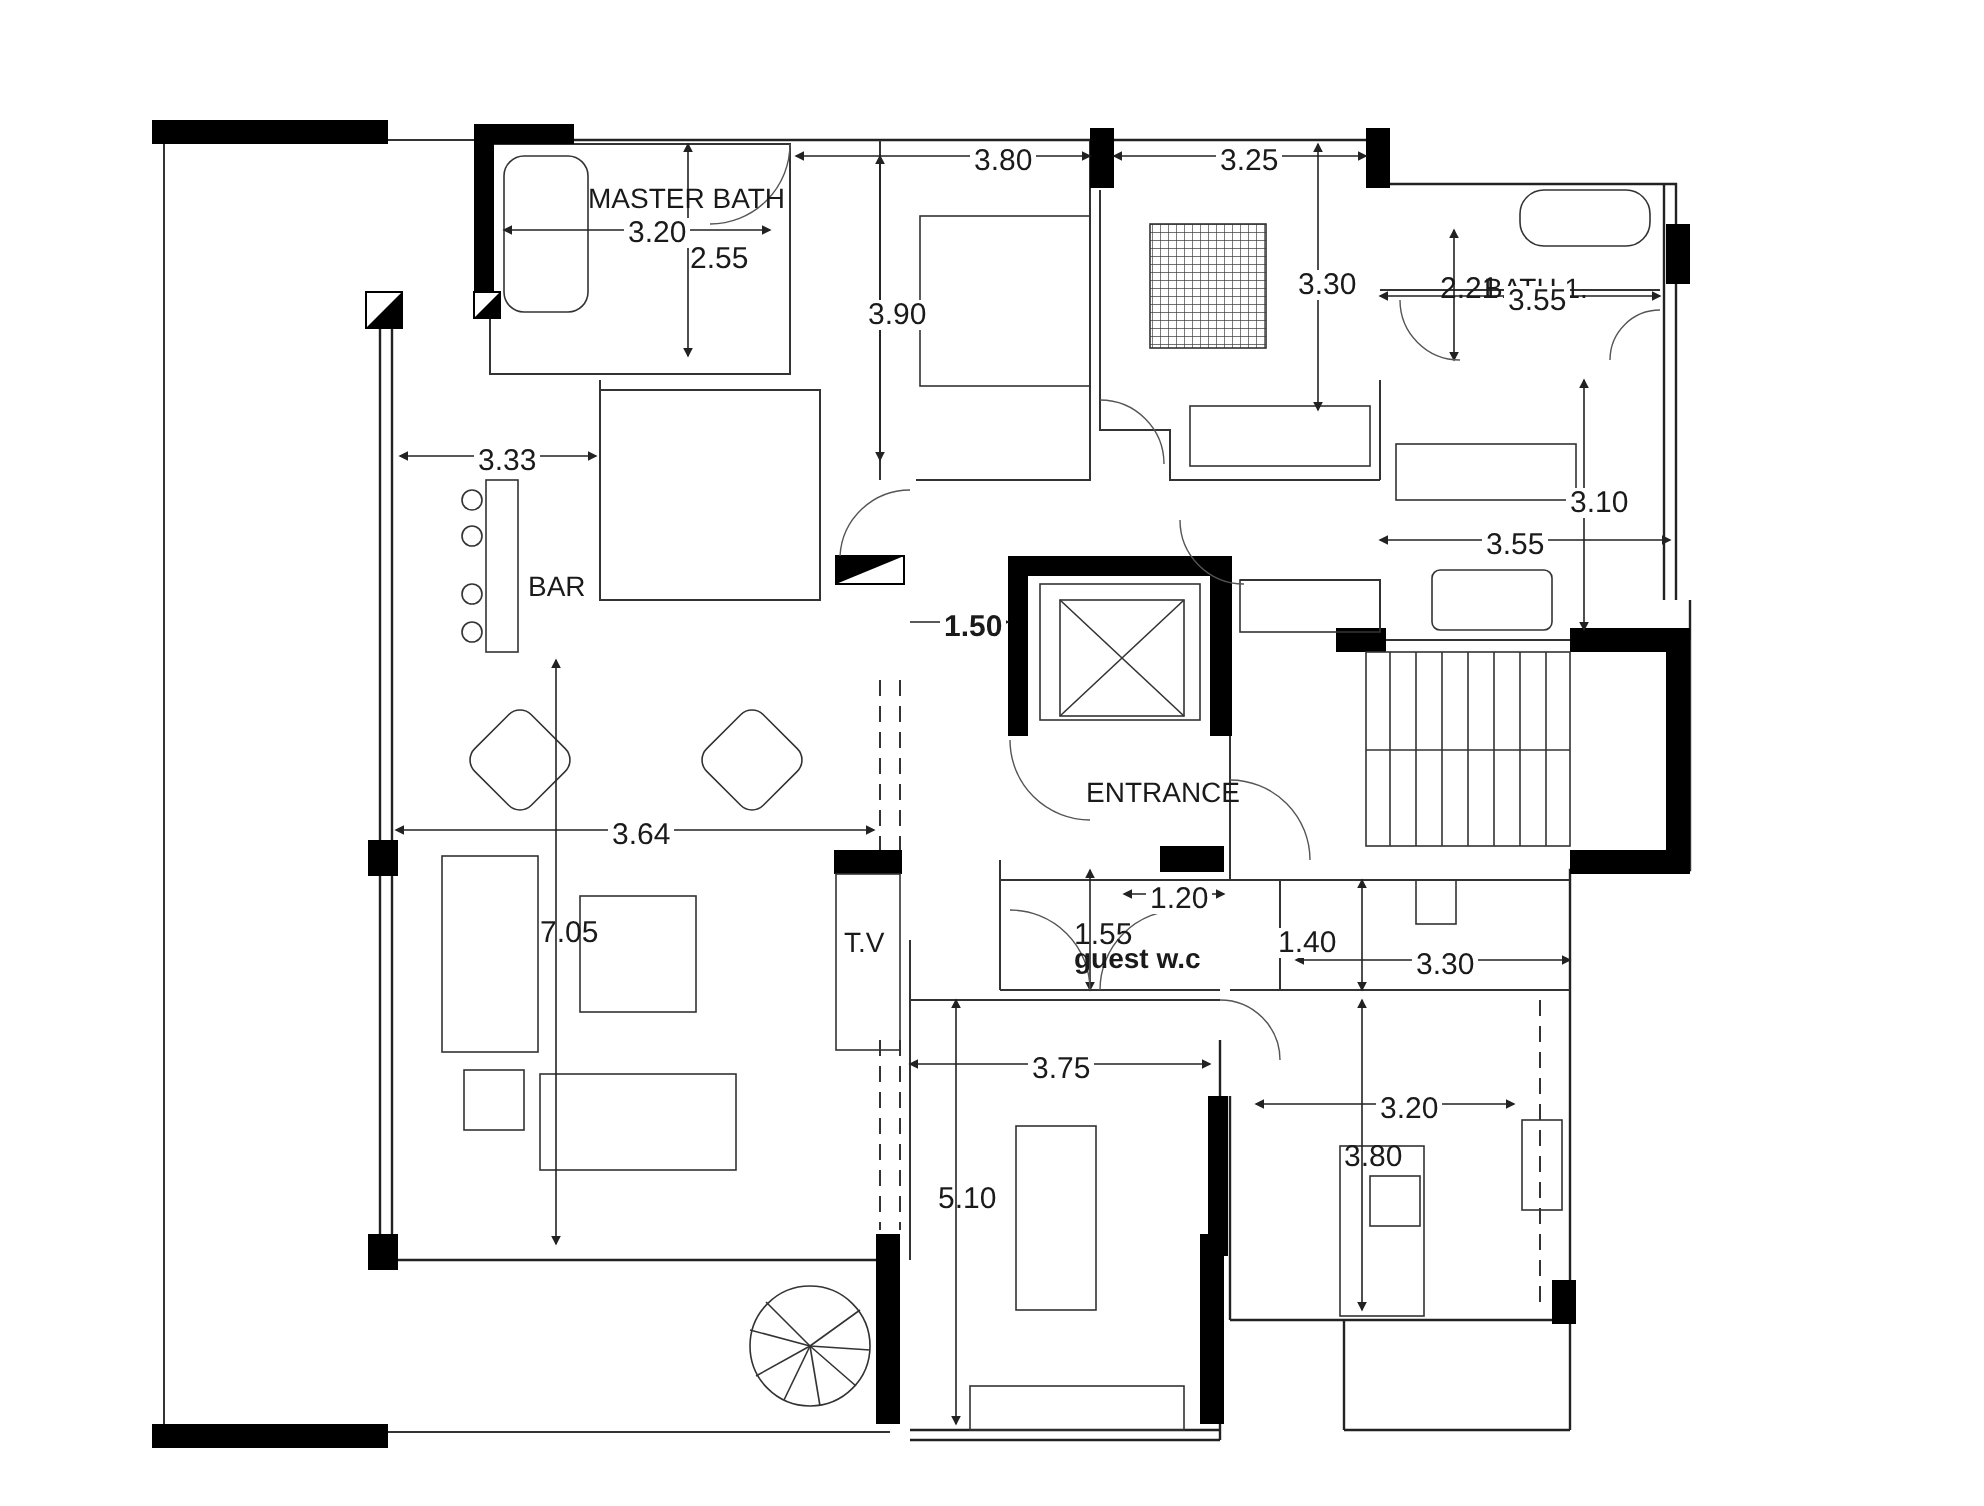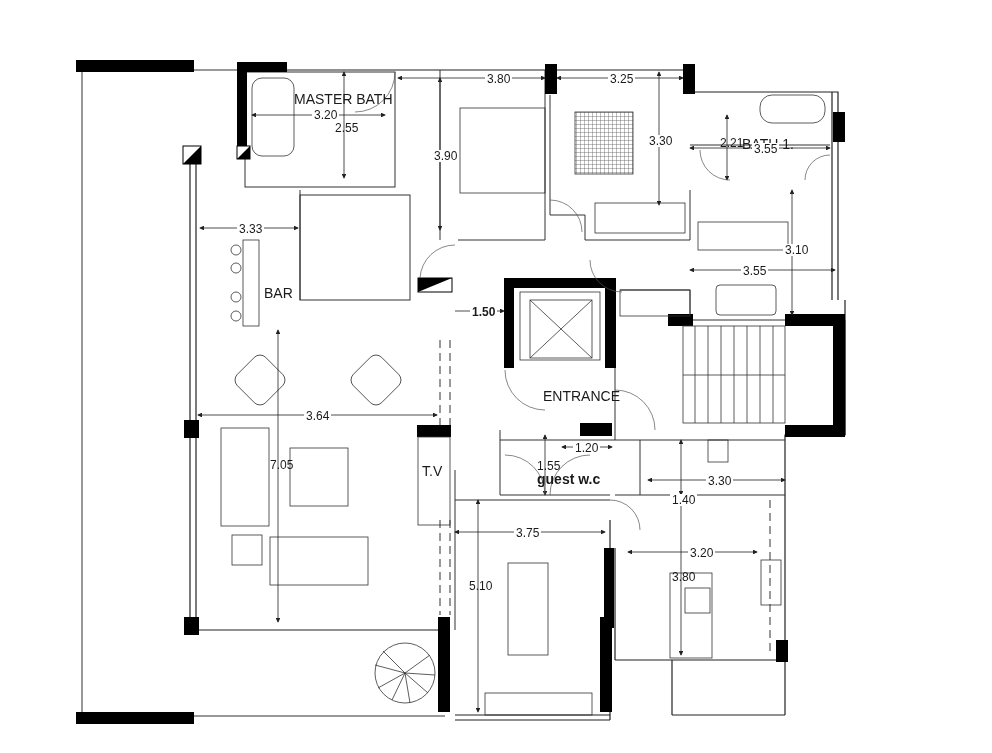--- a/index.html
+++ b/index.html
@@ -1,20 +1,20 @@
 <!DOCTYPE html>
 <html><head>
 <meta charset="utf-8">
 <style>
   html, body { margin: 0; padding: 0; background: #ffffff; }
   body { width: 992px; height: 753px; overflow: hidden; position: relative; font-family: "Liberation Sans", sans-serif; }
   #plan { position: absolute; left: 0; top: 0; width: 992px; height: 753px; }
   .lbl { position: absolute; font-family: "Liberation Sans", sans-serif; color: #1a1a1a; background: #ffffff; line-height: 1; white-space: nowrap; padding: 0 2px; }
   .room { font-size: 14px; }
-  .dim { font-size: 12px; }
+  .dim { font-size: 15px; }
   .nobg { background: transparent; }
 </style>
 </head>
 <body>
 
 <svg id="plan" viewBox="0 0 992 753" xmlns="http://www.w3.org/2000/svg">
   <defs>
     <pattern id="hatch" width="4" height="4" patternUnits="userSpaceOnUse">
       <path d="M0 0H4M0 0V4" stroke="#444" stroke-width="0.7"></path>
     </pattern>
@@ -213,33 +213,33 @@
 </svg>
 
 <div class="lbl room nobg" style="left:292px;top:92px;">MASTER BATH</div>
 <div class="lbl room nobg" style="left:740px;top:137px;">BATH 1.</div>
 <div class="lbl room nobg" style="left:262px;top:286px;">BAR</div>
 <div class="lbl room nobg" style="left:541px;top:389px;">ENTRANCE</div>
 <div class="lbl room nobg" style="left:420px;top:464px;">T.V</div>
 <div class="lbl room nobg" style="left:535px;top:472px;font-weight:bold;">guest w.c</div>
 
 <div class="lbl dim" style="left:312px;top:109px;">3.20</div>
-<div class="lbl dim nobg" style="left:333px;top:122px;text-align:center;">2.55</div>
+<div class="lbl dim nobg" style="left:343px;top:122px;text-align:center;">2.55</div>
 <div class="lbl dim" style="left:485px;top:73px;">3.80</div>
 <div class="lbl dim" style="left:432px;top:150px;text-align:center;">3.90</div>
 <div class="lbl dim" style="left:608px;top:73px;">3.25</div>
 <div class="lbl dim" style="left:647px;top:135px;">3.30</div>
 <div class="lbl dim nobg" style="left:718px;top:137px;">2.21</div>
 <div class="lbl dim" style="left:752px;top:143px;">3.55</div>
 <div class="lbl dim" style="left:783px;top:244px;">3.10</div>
 <div class="lbl dim" style="left:741px;top:265px;">3.55</div>
 <div class="lbl dim" style="left:237px;top:223px;">3.33</div>
 <div class="lbl dim" style="left:470px;top:306px;font-weight:bold;">1.50</div>
 <div class="lbl dim" style="left:304px;top:410px;">3.64</div>
 <div class="lbl dim nobg" style="left:268px;top:459px;">7.05</div>
 <div class="lbl dim" style="left:573px;top:442px;">1.20</div>
 <div class="lbl dim nobg" style="left:535px;top:460px;">1.55</div>
-<div class="lbl dim" style="left:670px;top:464px;margin-top:30px;">1.40</div>
+<div class="lbl dim" style="left:637px;top:464px;">1.40</div>
 <div class="lbl dim" style="left:706px;top:475px;">3.30</div>
 <div class="lbl dim" style="left:514px;top:527px;">3.75</div>
-<div class="lbl dim nobg" style="left:467px;top:580px;">5.10</div>
+<div class="lbl dim nobg" style="left:467px;top:592px;">5.10</div>
 <div class="lbl dim" style="left:688px;top:547px;">3.20</div>
 <div class="lbl dim nobg" style="left:670px;top:571px;">3.80</div>
 
 </body></html>

